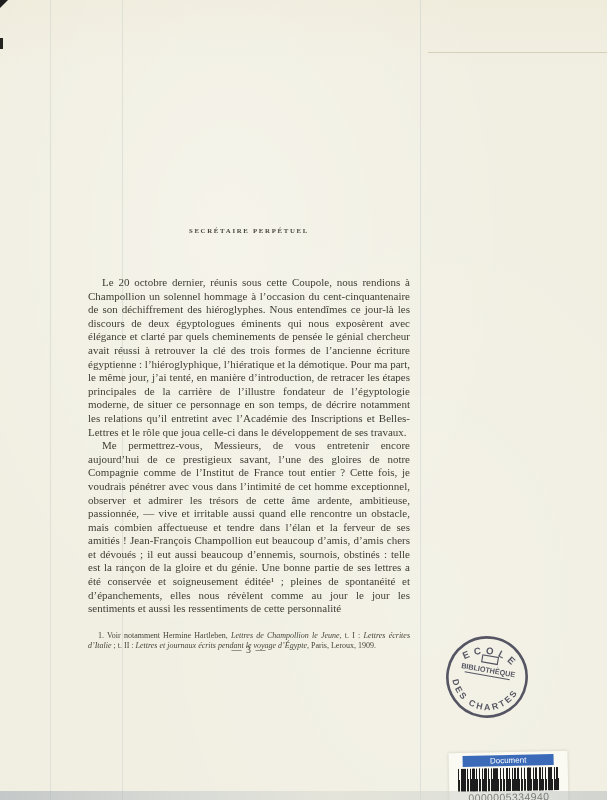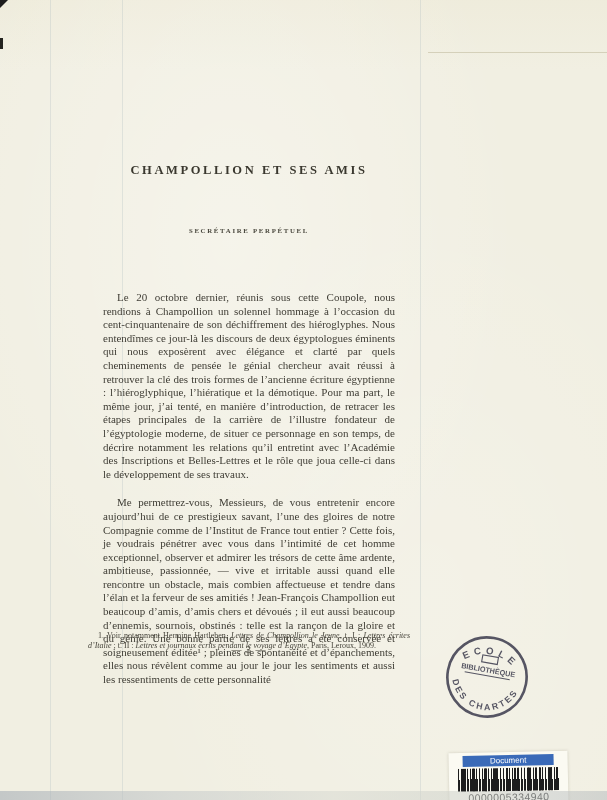--- a/index.html
+++ b/index.html
@@ -26,21 +26,21 @@
 
   
   .head{position:absolute;left:88px;width:322px;text-align:center;color:#3a382f;}
   .title{top:155px;font-size:12.5px;font-weight:700;letter-spacing:2.6px;}
   .byline{top:184px;font-size:7px;font-weight:700;letter-spacing:1.6px;color:#45433a;}
   .author{top:196px;font-size:19.5px;font-weight:400;letter-spacing:3px;color:#3b3930;white-space:nowrap;}
   .role{top:227px;font-size:6.8px;font-weight:700;letter-spacing:1.7px;color:#4a483e;}
 
   
   .bodytext{position:absolute;left:88px;top:276px;width:322px;color:#3f3d35;}
-  .bodytext p{margin:15px;font-size:11px;line-height:13.6px;text-align:justify;text-indent:14px;}
+  .bodytext p{margin:0;font-size:11px;line-height:13.6px;text-align:justify;text-indent:14px;}
   .footnote{position:absolute;left:88px;top:599px;width:322px;
     font-size:8px;line-height:9.8px;text-align:justify;text-indent:10px;color:#46443b;margin-top:32px;}
   .footnote .it{font-style:italic;}
   .pagenum{position:absolute;left:88px;top:644px;width:322px;text-align:center;
     font-size:10px;color:#4a483e;letter-spacing:1px;}
 
   
   .stamp{position:absolute;left:443px;top:633px;width:88px;height:88px;
     transform:rotate(10deg);opacity:.82;}
 
@@ -65,21 +65,20 @@
 <div class="canvas">
 
   <div class="shade-a"></div>
   <div class="fold f1"></div>
   <div class="fold f2"></div>
   <div class="fold f3"></div>
   <div class="edge-line-top"></div>
   <div class="corner-mark"></div>
   <div class="edge-mark"></div>
 
-  <h1 class="head title">CHAMPOLLION ET SES AMIS</h1>
   <div class="head role">SECRÉTAIRE PERPÉTUEL</div>
 
   <div class="bodytext">
     <p>Le 20 octobre dernier, réunis sous cette Coupole, nous rendions à Champollion un solennel hommage à l’occasion du cent-cinquantenaire de son déchiffrement des hiéroglyphes. Nous entendîmes ce jour-là les discours de deux égyptologues éminents qui nous exposèrent avec élégance et clarté par quels cheminements de pensée le génial chercheur avait réussi à retrouver la clé des trois formes de l’ancienne écriture égyptienne : l’hiéroglyphique, l’hiératique et la démotique. Pour ma part, le même jour, j’ai tenté, en manière d’introduction, de retracer les étapes principales de la carrière de l’illustre fondateur de l’égyptologie moderne, de situer ce personnage en son temps, de décrire notamment les relations qu’il entretint avec l’Académie des Inscriptions et Belles-Lettres et le rôle que joua celle-ci dans le développement de ses travaux.</p>
     <p>Me permettrez-vous, Messieurs, de vous entretenir encore aujourd’hui de ce prestigieux savant, l’une des gloires de notre Compagnie comme de l’Institut de France tout entier ? Cette fois, je voudrais pénétrer avec vous dans l’intimité de cet homme exceptionnel, observer et admirer les trésors de cette âme ardente, ambitieuse, passionnée, — vive et irritable aussi quand elle rencontre un obstacle, mais combien affectueuse et tendre dans l’élan et la ferveur de ses amitiés ! Jean-François Champollion eut beaucoup d’amis, d’amis chers et dévoués ; il eut aussi beaucoup d’ennemis, sournois, obstinés : telle est la rançon de la gloire et du génie. Une bonne partie de ses lettres a été conservée et soigneusement éditée¹ ; pleines de spontanéité et d’épanchements, elles nous révèlent comme au jour le jour les sentiments et aussi les ressentiments de cette personnalité</p>
   </div>
 
   <div class="footnote"><span>1. Voir notamment Hermine Hartleben, </span><span class="it">Lettres de Champollion le Jeune</span><span>, t. I : </span><span class="it">Lettres écrites d’Italie</span><span> ; t. II : </span><span class="it">Lettres et journaux écrits pendant le voyage d’Égypte</span><span>, Paris, Leroux, 1909.</span></div>
 
   <div class="pagenum">— 3 —</div>

